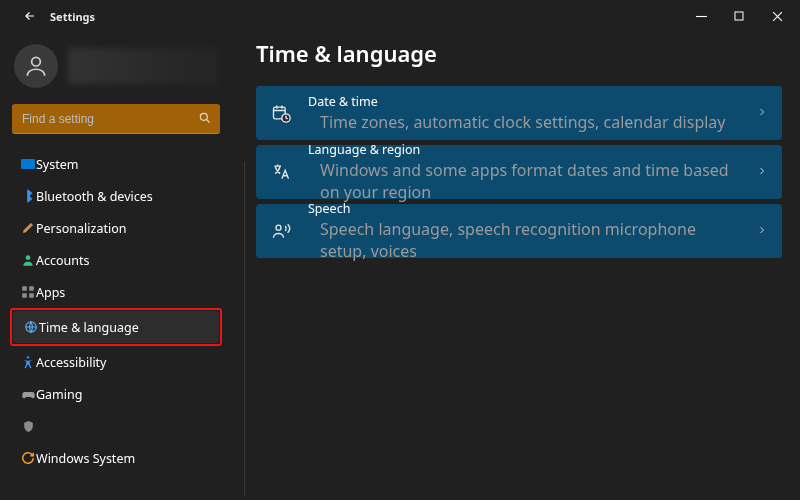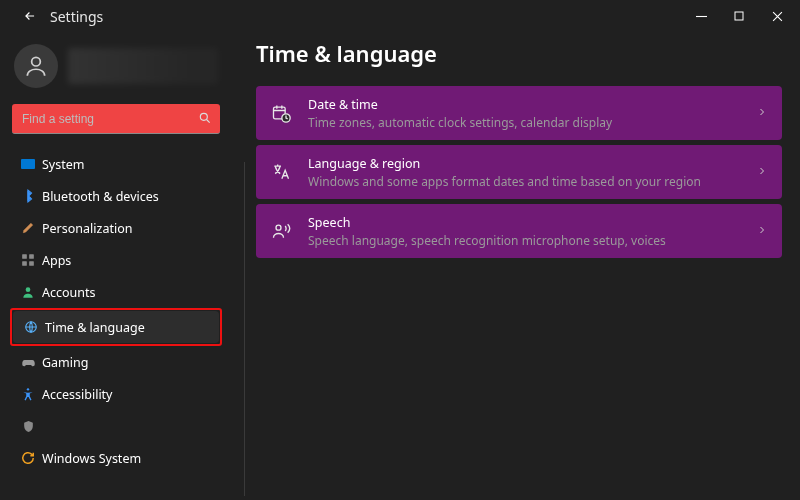--- a/index.html
+++ b/index.html
@@ -19,22 +19,23 @@
     align-items: center;
     padding: 0 4px 0 16px;
   }
   .back-btn {
     width: 28px; height: 28px;
     display: flex; align-items: center; justify-content: center;
     color: #ffffff;
   }
   .titlebar .title {
     margin-left: 6px;
-    font-size: 14px;
+    font-size: 11px;
     color: #e6e6e6;
+    font-weight: bold;
   }
   .winctrls { margin-left: auto; display: flex; }
   .winbtn {
     width: 38px; height: 28px;
     display: flex; align-items: center; justify-content: center;
     color: #ffffff;
   }
   
   .shell { flex: 1; display: flex; min-height: 0; }
   .sidebar {
@@ -62,37 +63,37 @@
     border-radius: 2px;
     opacity: .45;
   }
   .search {
     position: relative;
     margin: 2px 2px 8px 2px;
   }
   .search input {
     width: 100%;
     height: 30px;
-    background: #ef4444;
+    background: #a16207;
     border: none;
     border-bottom: 1px solid #8a8a8a;
     border-radius: 3px;
     color: #fff;
     padding: 0 30px 0 10px;
     font-size: 12px;
     outline: none;
   }
   .search input::placeholder { color: #bdbdbd; }
   .search .sicon {
     position: absolute; right: 8px; top: 7px;
     color: #dcdcdc;
   }
   .navlist { margin-top: 6px; display: flex; flex-direction: column; gap: 0; }
   .navitem {
-    display: flex; align-items: center; gap: 6px;
+    display: flex; align-items: center; gap: 0;
     height: 32px;
     padding: 0 10px;
     border-radius: 4px;
     color: #ffffff;
     font-size: 12.5px;
     white-space: nowrap;
   }
   .navitem.active { background: #2d2d2d; }
   .nav-highlight {
     border: 2px solid #e11; border-radius: 3px;
@@ -109,35 +110,35 @@
     flex: 1;
     padding: 4px 18px 0 24px;
     position: relative;
   }
   .pagetitle {
     font-size: 22px; font-weight: 600;
     margin: 2px 0 18px 0;
   }
   .cards { display: flex; flex-direction: column; gap: 5px; }
   .card {
-    background: #701a75;
+    background: #0c4a6e;
     border-radius: 4px;
     height: 54px;
     display: flex; align-items: center;
     padding: 0 14px 0 14px;
     gap: 16px;
   }
   .cardicon {
     width: 22px; height: 22px;
     display:flex; align-items:center; justify-content:center;
     color: #e8e8e8;
   }
   .cardtext { flex: 1; display: flex; flex-direction: column; }
   .cardtitle { font-size: 12.5px; color: #ffffff; }
-  .cardsub { font-size: 12px; color: #9a9a9a; margin-top: 1px; }
+  .cardsub { font-size: 16px; color: #9a9a9a; margin-top: 1px; margin-left: 12px; }
   .chev { color: #cfcfcf; }
   
   .sq { width:14px; height:10px; border-radius:1px; }
 </style>
 </head>
 <body>
 
 <div class="titlebar">
   <div class="back-btn">
     <svg width="14" height="14" viewBox="0 0 24 24" fill="none" stroke="currentColor" stroke-width="2">
@@ -209,67 +210,67 @@
       <div class="navitem">
         <span class="navicon">
           <svg width="14" height="14" viewBox="0 0 24 24" fill="none">
               <path d="M4 20l4-1 12-12-3-3L5 16l-1 4z" fill="#d18f55" stroke="#d18f55"></path>
             </svg>
         </span>
         <span>Personalization</span>
       </div>
       <div class="navitem">
         <span class="navicon">
+          <svg width="14" height="14" viewBox="0 0 24 24" fill="#3fbf7f">
+              <circle cx="12" cy="8" r="4"></circle>
+              <path d="M4 22c0-5 4-7 8-7s8 2 8 7z"></path>
+            </svg>
+        </span>
+        <span>Accounts</span>
+      </div>
+      <div class="navitem">
+        <span class="navicon">
           <svg width="14" height="14" viewBox="0 0 24 24" fill="#8a8a8a">
               <rect x="2" y="2" width="8" height="8" rx="1"></rect>
               <rect x="14" y="2" width="8" height="8" rx="1"></rect>
               <rect x="2" y="14" width="8" height="8" rx="1"></rect>
               <rect x="14" y="14" width="8" height="8" rx="1"></rect>
             </svg>
         </span>
         <span>Apps</span>
-      </div>
-      <div class="navitem">
-        <span class="navicon">
-          <svg width="14" height="14" viewBox="0 0 24 24" fill="#3fbf7f">
-              <circle cx="12" cy="8" r="4"></circle>
-              <path d="M4 22c0-5 4-7 8-7s8 2 8 7z"></path>
-            </svg>
-        </span>
-        <span>Accounts</span>
       </div>
 
       <div class="nav-highlight">
         <div class="navitem active">
           <span class="navicon">
             <svg width="14" height="14" viewBox="0 0 24 24" fill="none" stroke="#59b0f7" stroke-width="2">
                 <circle cx="12" cy="12" r="9"></circle>
                 <path d="M3 12h18M12 3c3 3 3 15 0 18M12 3c-3 3-3 15 0 18"></path>
               </svg>
           </span>
           <span>Time &amp; language</span>
         </div>
       </div>
 
       <div class="navitem">
         <span class="navicon">
-          <svg width="15" height="15" viewBox="0 0 24 24" fill="#9a9a9a">
-              <path d="M6 8h12c3 0 4 3 4 6s-1 4-3 4c-1.5 0-2-1-3-2h-8c-1 1-1.5 2-3 2-2 0-3-1-3-4s1-6 4-6z"></path>
-            </svg>
-        </span>
-        <span>Gaming</span>
-      </div>
-      <div class="navitem">
-        <span class="navicon">
           <svg width="14" height="14" viewBox="0 0 24 24" fill="#3b93f7">
               <circle cx="12" cy="4" r="2"></circle>
               <path d="M4 9l8 1 8-1-5 2v5l3 6-2 1-3-6h-2l-3 6-2-1 3-6v-5L4 9z"></path>
             </svg>
         </span>
         <span>Accessibility</span>
+      </div>
+      <div class="navitem">
+        <span class="navicon">
+          <svg width="15" height="15" viewBox="0 0 24 24" fill="#9a9a9a">
+              <path d="M6 8h12c3 0 4 3 4 6s-1 4-3 4c-1.5 0-2-1-3-2h-8c-1 1-1.5 2-3 2-2 0-3-1-3-4s1-6 4-6z"></path>
+            </svg>
+        </span>
+        <span>Gaming</span>
       </div>
       <div class="navitem">
         <span class="navicon">
           <svg width="13" height="13" viewBox="0 0 24 24" fill="#8a8a8a">
               <path d="M12 2l8 3v6c0 6-4 10-8 11-4-1-8-5-8-11V5l8-3z"></path>
             </svg>
         </span>
       </div>
       <div class="navitem">
         <span class="navicon">

